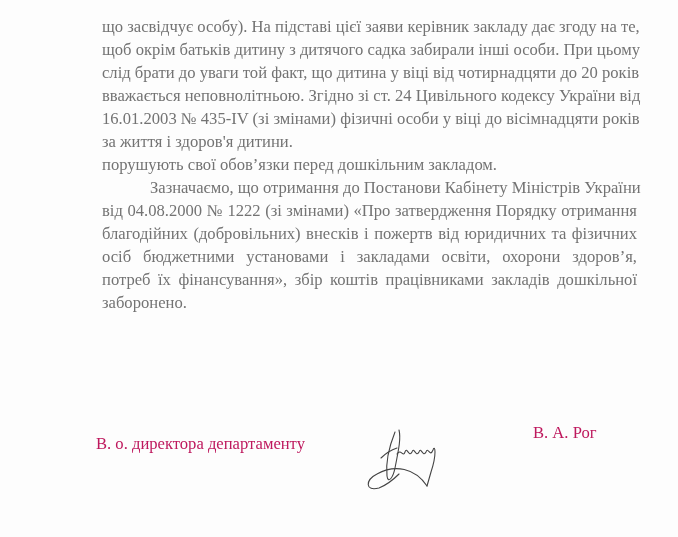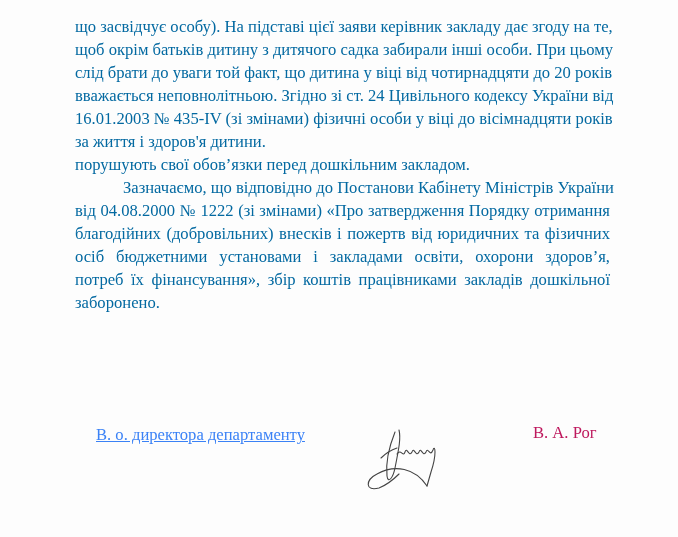--- a/index.html
+++ b/index.html
@@ -1,23 +1,23 @@
 <!DOCTYPE html>
 <html><head>
 <meta charset="utf-8">
 <style>
   html, body { margin:0; padding:0; }
   body { width:678px; height:537px; background:#fdfdfd; overflow:hidden; position:relative; }
-  .page { position:absolute; left:75px; top:15px; width:535px;
-    font-family:"Liberation Serif", serif; font-size:16.6px; line-height:23px; color:#0369a1; }
+  .page { position:absolute; left:102px; top:15px; width:535px;
+    font-family:"Liberation Serif", serif; font-size:16.6px; line-height:23px; color:#737373; }
   .p { margin:0; text-align:justify; }
   .line { display:block; text-align:justify; text-align-last:justify; white-space:nowrap; height:23px; }
   .line.last { text-align-last:left; }
   .indent { padding-left:48px; }
-  .sig-label { position:absolute; left:96px; top:425px; font-family:"Liberation Serif", serif; font-size:16.6px; color:#3b82f6;text-decoration:underline; }
+  .sig-label { position:absolute; left:96px; top:434px; font-family:"Liberation Serif", serif; font-size:16.6px; color:#be185d; }
   .sig-name { position:absolute; left:533px; top:423px; font-family:"Liberation Serif", serif; font-size:16.6px; color:#be185d; }
   .signature { position:absolute; left:355px; top:418px; width:120px; height:80px; }
 </style>
 </head>
 <body>
 
 <div class="page">
 
   <div class="p">
     <span class="line">що засвідчує особу). На підставі цієї заяви керівник закладу дає згоду на те,</span>
@@ -26,21 +26,21 @@
     <span class="line">вважається неповнолітньою.  Згідно зі ст. 24 Цивільного кодексу України від</span>
     <span class="line">16.01.2003 № 435-IV (зі змінами) фізичні особи у віці до вісімнадцяти років</span>
     <span class="line last">за життя і здоров'я дитини.</span>
   </div>
 
   <div class="p">
     <span class="line last">порушують свої обов’язки перед дошкільним закладом.</span>
   </div>
 
   <div class="p">
-    <span class="line indent">Зазначаємо, що відповідно до Постанови Кабінету Міністрів України</span>
+    <span class="line indent">Зазначаємо, що отримання до Постанови Кабінету Міністрів України</span>
     <span class="line">від 04.08.2000 № 1222 (зі змінами) «Про затвердження Порядку отримання</span>
     <span class="line">благодійних (добровільних) внесків і пожертв від юридичних та фізичних</span>
     <span class="line">осіб бюджетними установами і закладами освіти, охорони здоров’я,</span>
     <span class="line">потреб їх фінансування», збір коштів працівниками закладів дошкільної</span>
     <span class="line last">заборонено.</span>
   </div>
 </div>
 
 <div class="sig-label">В. о. директора департаменту</div>
 

